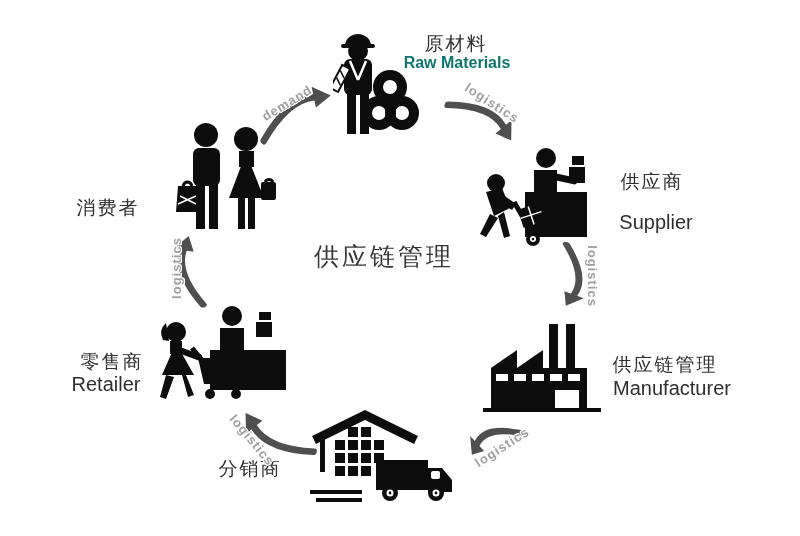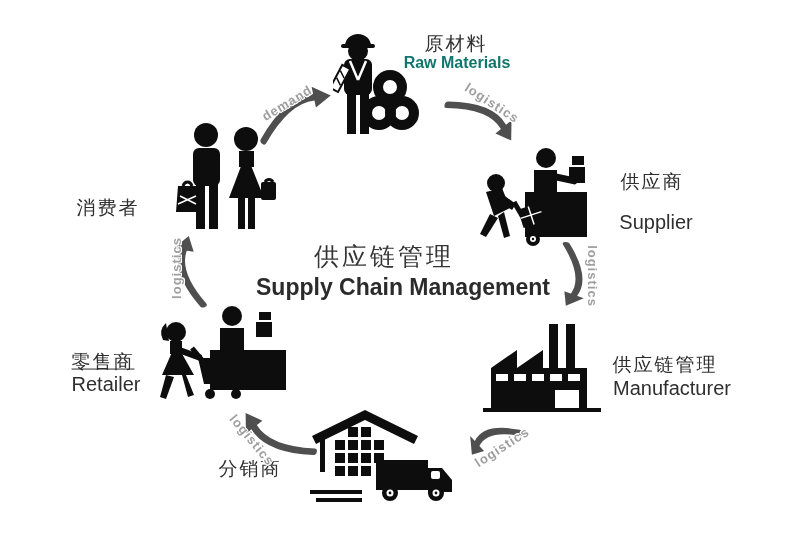--- a/index.html
+++ b/index.html
@@ -16,21 +16,20 @@
       text-shadow:-1px -1px 0 #fff,1px -1px 0 #fff,-1px 1px 0 #fff,1px 1px 0 #fff,0 1px 0 #fff,0 -1px 0 #fff;}
   .arrow{position:absolute;}
   .icon{position:absolute;}
 </style>
 </head>
 <body>
 
 <div class="canvas">
 
   <div class="abs title-zh" style="left:384px;top:257px;">供应链管理</div>
-  <div class="abs title-en" style="left:403px;top:288px;">Supply Chain Management</div>
 
   <svg class="icon" style="left:333px;top:30px;" width="94" height="105" viewBox="0 0 94 105">
     <rect x="8" y="14" width="34" height="4" rx="2" fill="#0d0d0d"></rect>
     <path d="M12,16 a13,12 0 0 1 26,0 z" fill="#0d0d0d"></path>
     <circle cx="25" cy="21" r="10" fill="#0d0d0d"></circle>
     <rect x="11" y="29" width="28" height="36" rx="6" fill="#0d0d0d"></rect>
     <path d="M17,31 L25,50 M33,31 L25,50" stroke="#ffffff" stroke-width="2.5" fill="none"></path>
     <g transform="rotate(28 8 50)">
       <rect x="2" y="36" width="9" height="26" fill="#ffffff" stroke="#0d0d0d" stroke-width="2"></rect>
       <path d="M3,42 l7,5 M3,50 l7,5" stroke="#0d0d0d" stroke-width="1.5"></path>
@@ -124,21 +123,21 @@
     <rect x="20" y="38" width="12" height="13" fill="#0d0d0d"></rect>
     <polygon points="26,40 12,72 44,72" fill="#0d0d0d"></polygon>
     <polygon points="30,44 52,52 50,58 28,50" fill="#0d0d0d"></polygon>
     <polygon points="16,72 10,94 16,96 24,74" fill="#0d0d0d"></polygon>
     <polygon points="32,72 38,94 44,92 36,72" fill="#0d0d0d"></polygon>
     <path d="M42,45 L52,57" stroke="#0d0d0d" stroke-width="5"></path>
     <polygon points="48,55 100,55 92,81 54,81" fill="#0d0d0d"></polygon>
     <circle cx="60" cy="91" r="5" fill="#0d0d0d"></circle>
     <circle cx="86" cy="91" r="5" fill="#0d0d0d"></circle>
   </svg>
-  <div class="abs zh" style="left:103px;top:362px;text-decoration:underline;">零售商</div>
+  <div class="abs zh" style="left:112px;top:362px;">零售商</div>
   <div class="abs en" style="left:106px;top:384px;">Retailer</div>
 
   <svg class="icon" style="left:176px;top:122px;" width="100" height="115" viewBox="0 0 100 115">
     <circle cx="30" cy="13" r="12" fill="#0d0d0d"></circle>
     <rect x="17" y="26" width="27" height="38" rx="6" fill="#0d0d0d"></rect>
     <rect x="20" y="62" width="9" height="45" fill="#0d0d0d"></rect>
     <rect x="33" y="62" width="9" height="45" fill="#0d0d0d"></rect>
     <path d="M7,64 a5,7 0 0 1 9,0" fill="none" stroke="#0d0d0d" stroke-width="3"></path>
     <polygon points="2,64 20,64 22,90 0,90" fill="#0d0d0d"></polygon>
     <path d="M4,74 l16,8 M2,82 l18,-8" stroke="#ffffff" stroke-width="1.5"></path>

